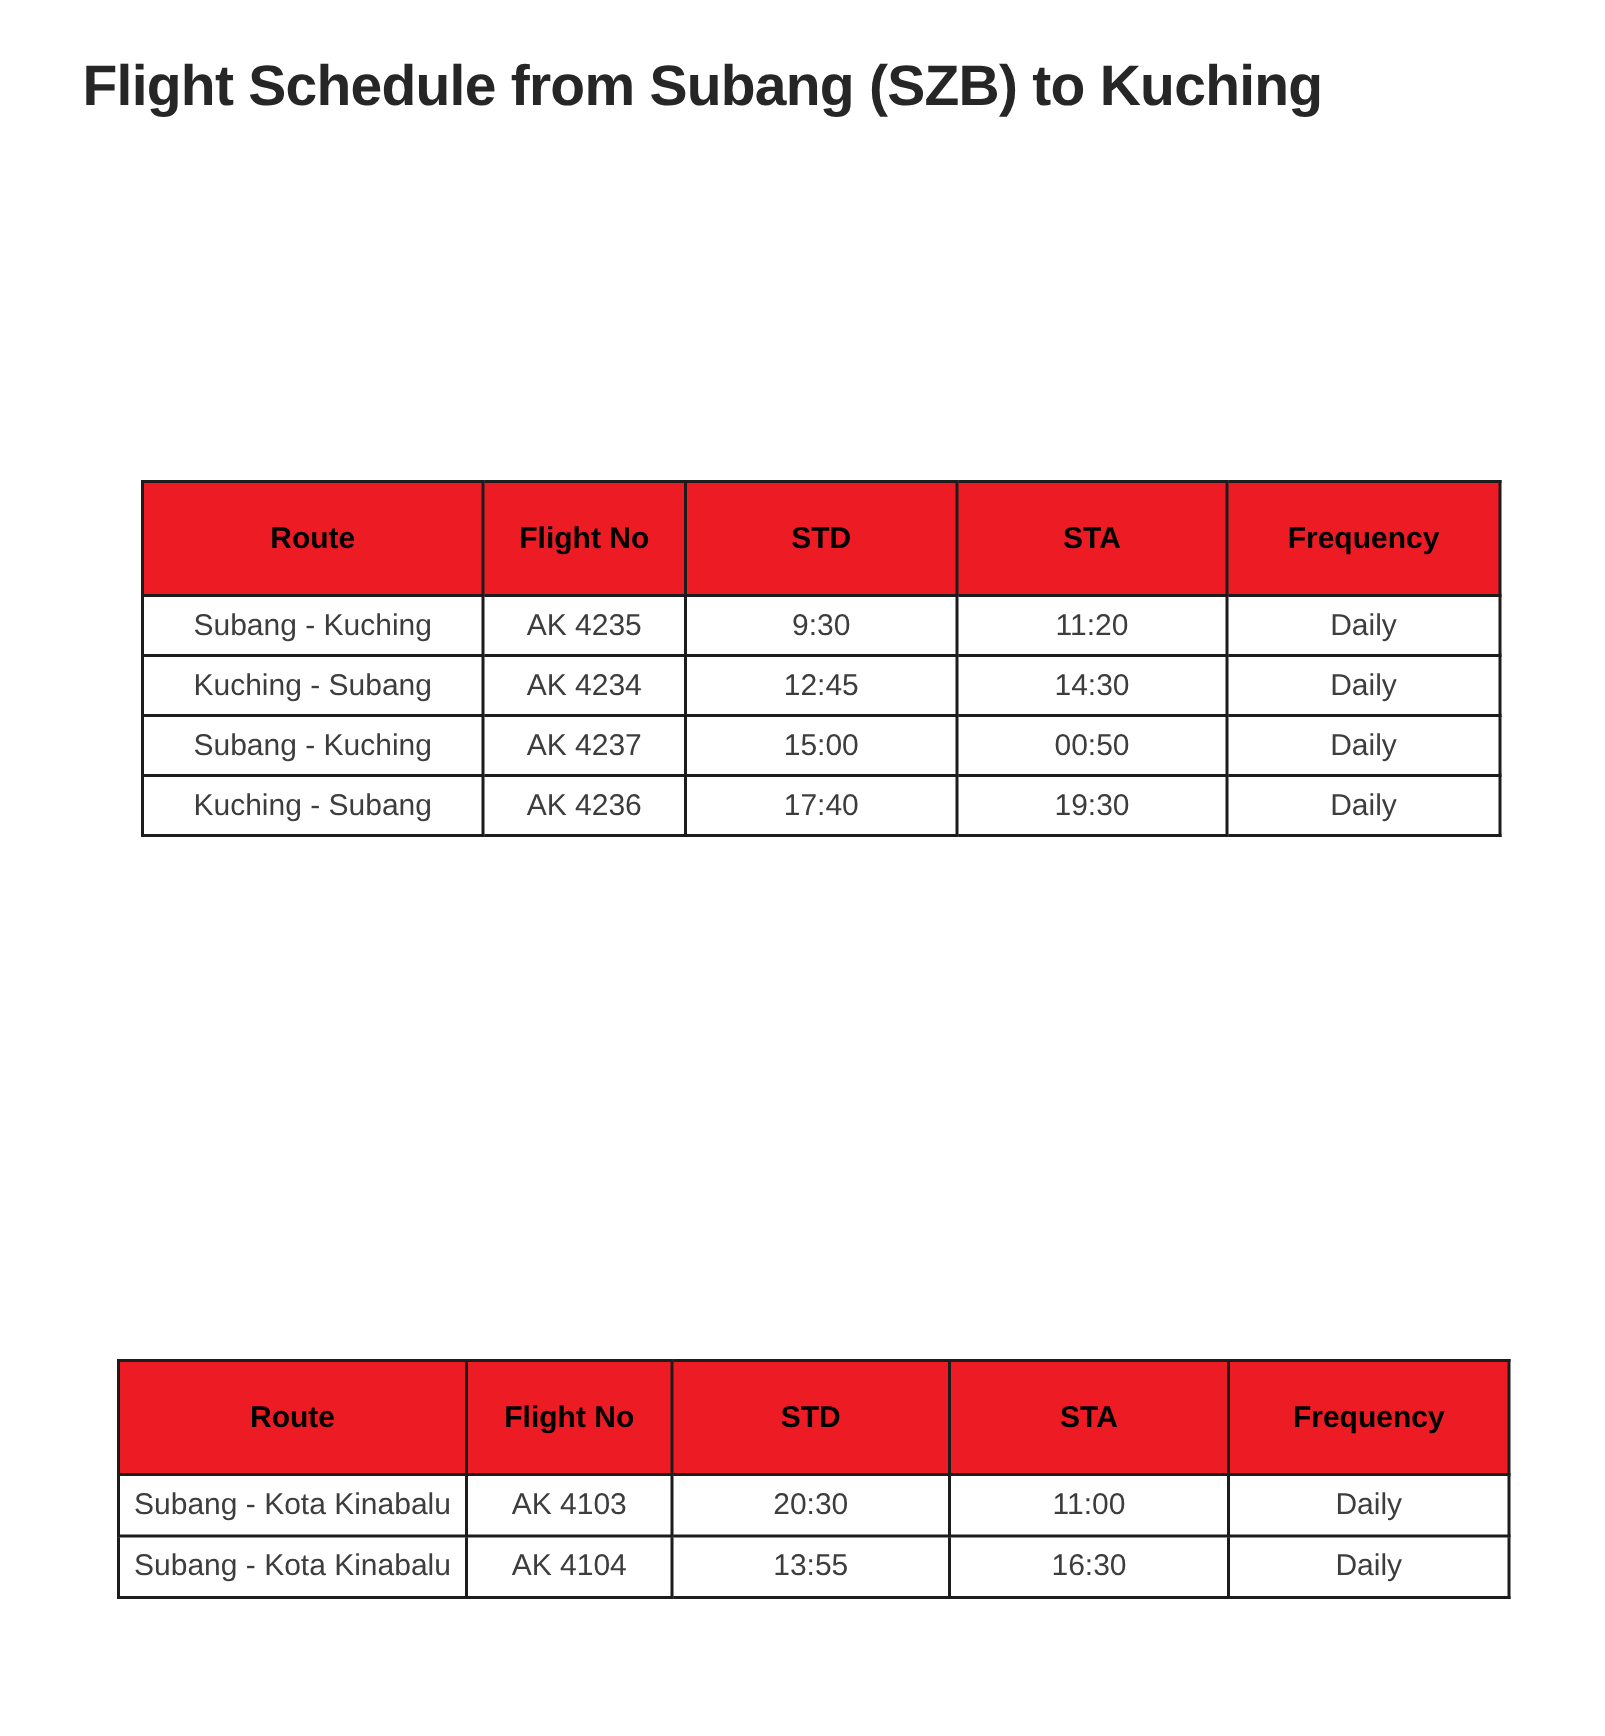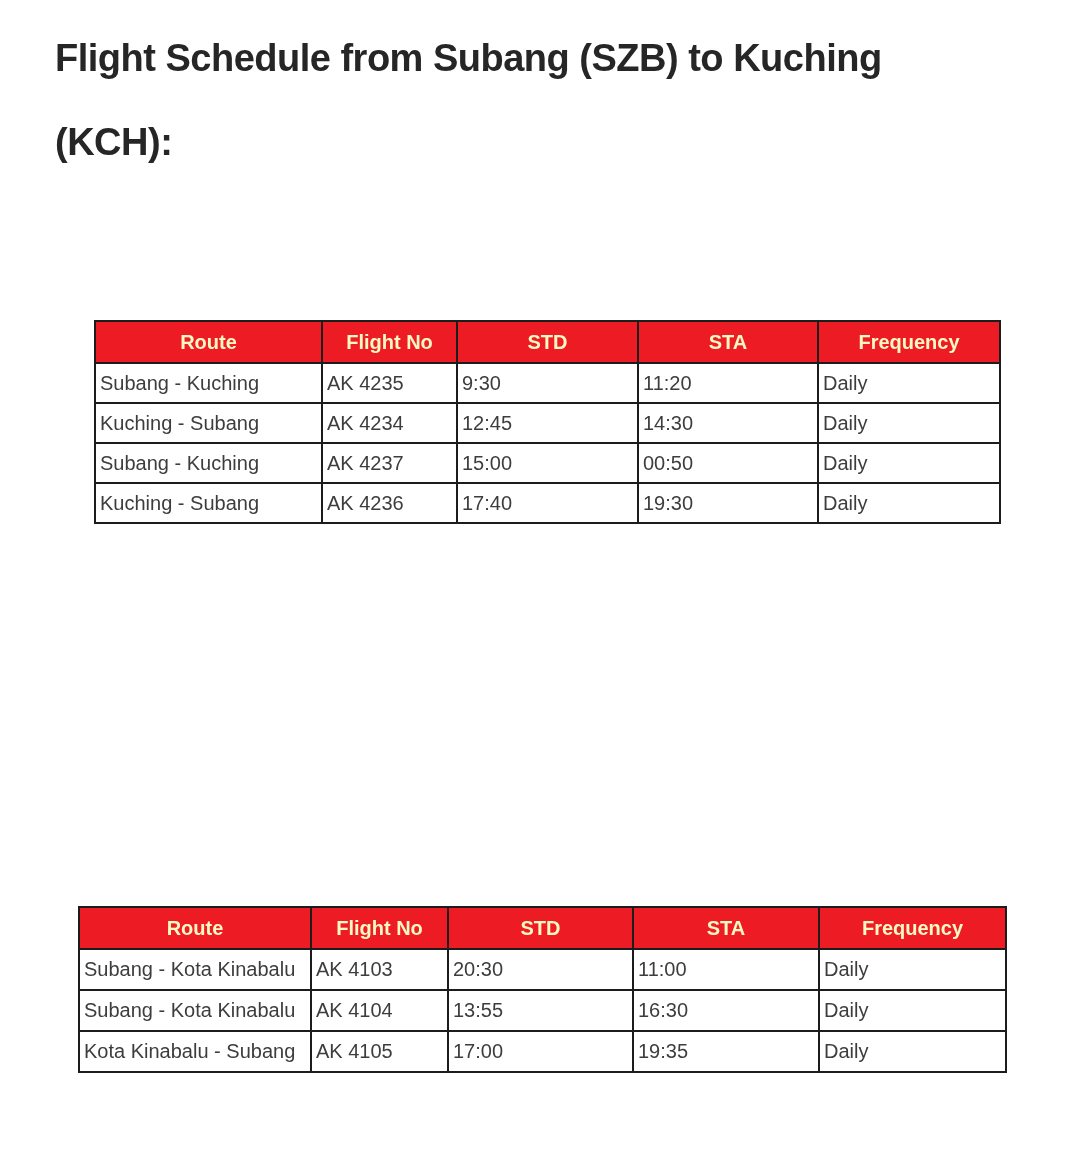--- a/index.html
+++ b/index.html
@@ -34,34 +34,34 @@
     border-collapse: collapse;
     table-layout: fixed;
     background: #ffffff;
     font-family: "Liberation Sans", sans-serif;
   }
   #table-kuching { left: 94px; top: 320px; }
   #table-kota-kinabalu { left: 78px; top: 906px; }
 
   table.schedule th {
     background: #ed1c24;
-    color: #fef9c3;
+    color: #000000;
     font-size: 20px;
     font-weight: 700;
     height: 40px;
     border: 2px solid #1c1c1c;
     text-align: center;
-    padding: 0;
+    padding: 17px;
   }
   table.schedule td {
     color: #3d3d3d;
     font-size: 20px;
     height: 38px;
     border: 2px solid #1c1c1c;
-    text-align: left;
+    text-align: center;
     padding: 0 4px;
     background: #ffffff;
     white-space: nowrap;
     overflow: hidden;
   }
   #table-kota-kinabalu td { height: 39px; }
 
   
   #table-kuching col.c-route { width: 227px; }
   #table-kuching col.c-flight { width: 135px; }
@@ -73,21 +73,20 @@
   #table-kota-kinabalu col.c-flight { width: 137px; }
   #table-kota-kinabalu col.c-std { width: 185px; }
   #table-kota-kinabalu col.c-sta { width: 186px; }
   #table-kota-kinabalu col.c-freq { width: 187px; }
 </style>
 </head>
 <body>
 
 <h1 class="section-title" id="title-kuching">
   <span class="title-line">Flight Schedule from Subang (SZB) to Kuching</span>
-  <span class="title-line">(KCH):</span>
 </h1>
 
 <table class="schedule" id="table-kuching">
   <colgroup>
     <col class="c-route">
       <col class="c-flight">
       <col class="c-std">
       <col class="c-sta">
       <col class="c-freq">
   </colgroup>
@@ -160,21 +159,14 @@
       <td>11:00</td>
       <td>Daily</td>
     </tr>
     <tr>
       <td>Subang - Kota Kinabalu</td>
       <td>AK 4104</td>
       <td>13:55</td>
       <td>16:30</td>
       <td>Daily</td>
     </tr>
-    <tr>
-      <td>Kota Kinabalu - Subang</td>
-      <td>AK 4105</td>
-      <td>17:00</td>
-      <td>19:35</td>
-      <td>Daily</td>
-    </tr>
   </tbody>
 </table>
 
 </body></html>

